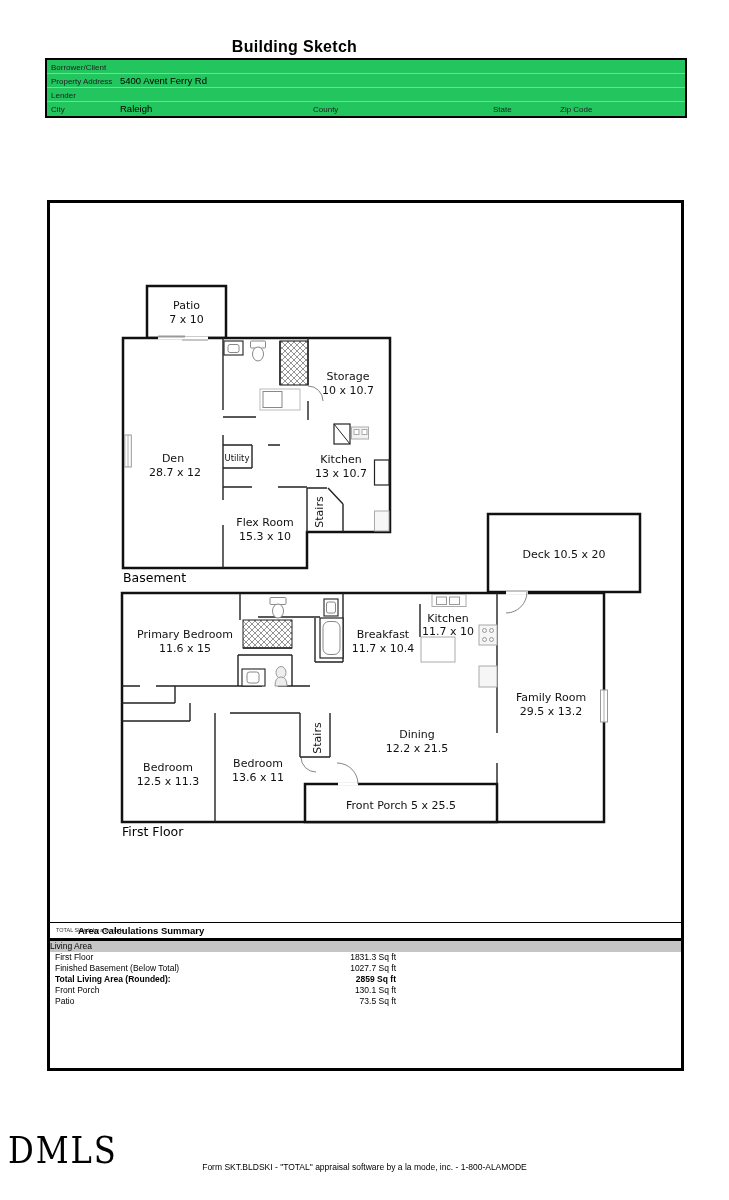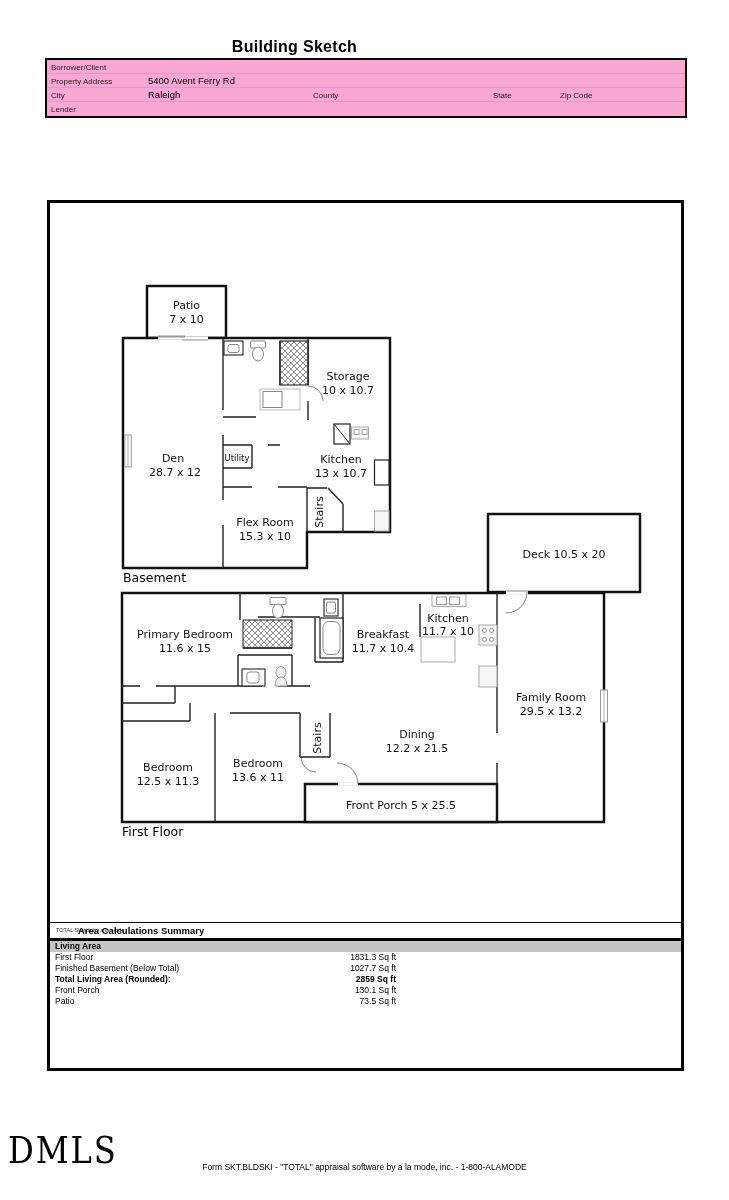--- a/index.html
+++ b/index.html
@@ -1,37 +1,37 @@
 <!DOCTYPE html>
 <html><head>
 <meta charset="utf-8">
 <style>
   html,body{margin:0;padding:0;background:#fff;}
   .page{position:relative;width:729px;height:1200px;background:#fff;overflow:hidden;
         font-family:"Liberation Sans",sans-serif;color:#000;}
   .page-title{position:absolute;top:38px;left:0;width:589px;text-align:center;
         font-size:16px;font-weight:bold;letter-spacing:.3px;}
   
-  .form-box{position:absolute;left:45px;top:58px;width:638px;height:56px;border:2px solid #000;background:#f9a8d4;}
+  .form-box{position:absolute;left:45px;top:58px;width:638px;height:56px;border:2px solid #000;background:#22c55e;}
   .form-row{position:relative;height:13px;border-bottom:1px solid #b4b4b4;}
   .form-row:last-child{border-bottom:none;}
   .f-label{position:absolute;left:4px;bottom:1px;font-size:8px;color:#222;}
-  .f-value{position:absolute;bottom:1px;font-size:9.5px;color:#000;margin-left:28px;}
+  .f-value{position:absolute;bottom:1px;font-size:9.5px;color:#000;}
   
   .sketch-box{position:absolute;left:47px;top:200px;width:631px;height:865px;border:3px solid #000;background:#fff;}
   svg text{font-family:"DejaVu Sans",sans-serif;fill:#111;}
   .lbl{font-size:11px;text-anchor:middle;}
   .sm{font-size:8.5px;text-anchor:middle;}
   .floor{font-size:12.5px;text-anchor:start;fill:#000;}
   
   .summary{position:absolute;left:50px;top:922px;width:631px;border-top:1px solid #000;font-family:"Liberation Sans",sans-serif;}
   .sum-head{position:relative;height:15px;border-bottom:3px solid #000;}
   .watermark{position:absolute;left:6px;top:4px;font-size:5.5px;color:#333;}
   .sum-title{position:absolute;left:0;width:100%;top:2px;text-align:left;font-size:9.5px;font-weight:bold;margin-left:28px;}
-  .band{height:11px;line-height:11px;background:#c5c5c5;font-size:8.5px;font-weight:bold;padding-left:5px;box-sizing:border-box;}
+  .band{height:11px;line-height:11px;background:#c5c5c5;font-size:8.5px;font-weight:normal;box-sizing:border-box;}
   .srow{position:relative;height:11px;line-height:11px;font-size:8.5px;}
   .srow .n{position:absolute;left:5px;}
   .srow .v{position:absolute;left:0;width:318px;text-align:right;margin-left:28px;}
   .srow.bold{font-weight:bold;}
   
   .logo{position:absolute;left:8px;top:1128px;font-family:"DejaVu Serif",serif;font-size:35px;
         font-weight:normal;letter-spacing:2px;color:#000;transform:scale(.92,1.08);transform-origin:left top;}
   .footer-text{position:absolute;top:1162px;left:0;width:729px;text-align:center;font-size:8.5px;color:#000;}
 </style>
 </head>
@@ -43,28 +43,28 @@
 
   <div class="form-box">
     <div class="form-row">
       <span class="f-label">Borrower/Client</span>
     </div>
     <div class="form-row">
       <span class="f-label">Property Address</span>
       <span class="f-value" style="left:73px;">5400 Avent Ferry Rd</span>
     </div>
     <div class="form-row">
+      <span class="f-label">Lender</span>
+    </div>
+    <div class="form-row">
       <span class="f-label">City</span>
       <span class="f-value" style="left:73px;">Raleigh</span>
       <span class="f-label" style="left:266px;">County</span>
       <span class="f-label" style="left:446px;">State</span>
       <span class="f-label" style="left:513px;">Zip Code</span>
-    </div>
-    <div class="form-row">
-      <span class="f-label">Lender</span>
     </div>
   </div>
 
   <div class="sketch-box">
     <svg width="631" height="865" viewBox="50 203 631 865" xmlns="http://www.w3.org/2000/svg">
       <defs>
         <pattern id="xh" width="6" height="6" patternUnits="userSpaceOnUse">
           <path d="M0 0 L6 6 M6 0 L0 6" stroke="#666" stroke-width="0.7"></path>
         </pattern>
       </defs>

